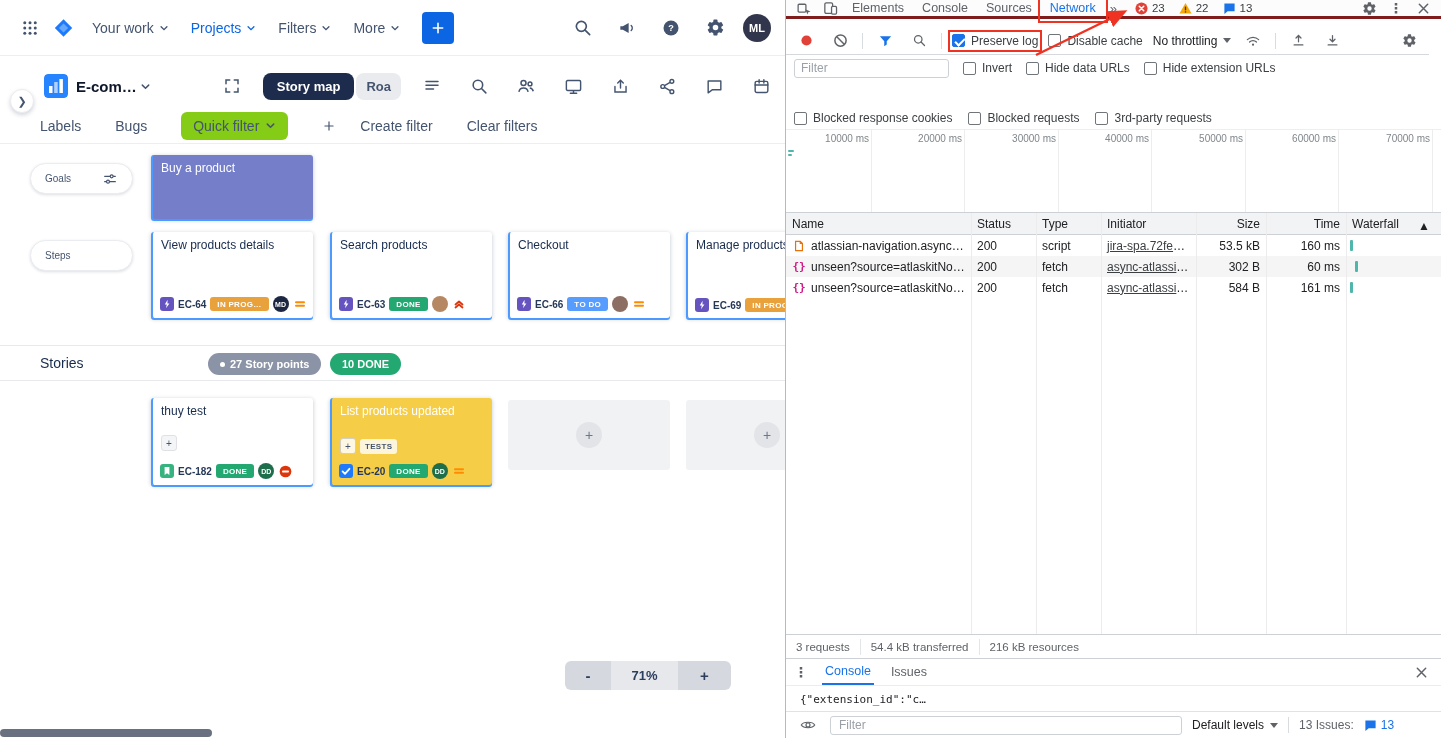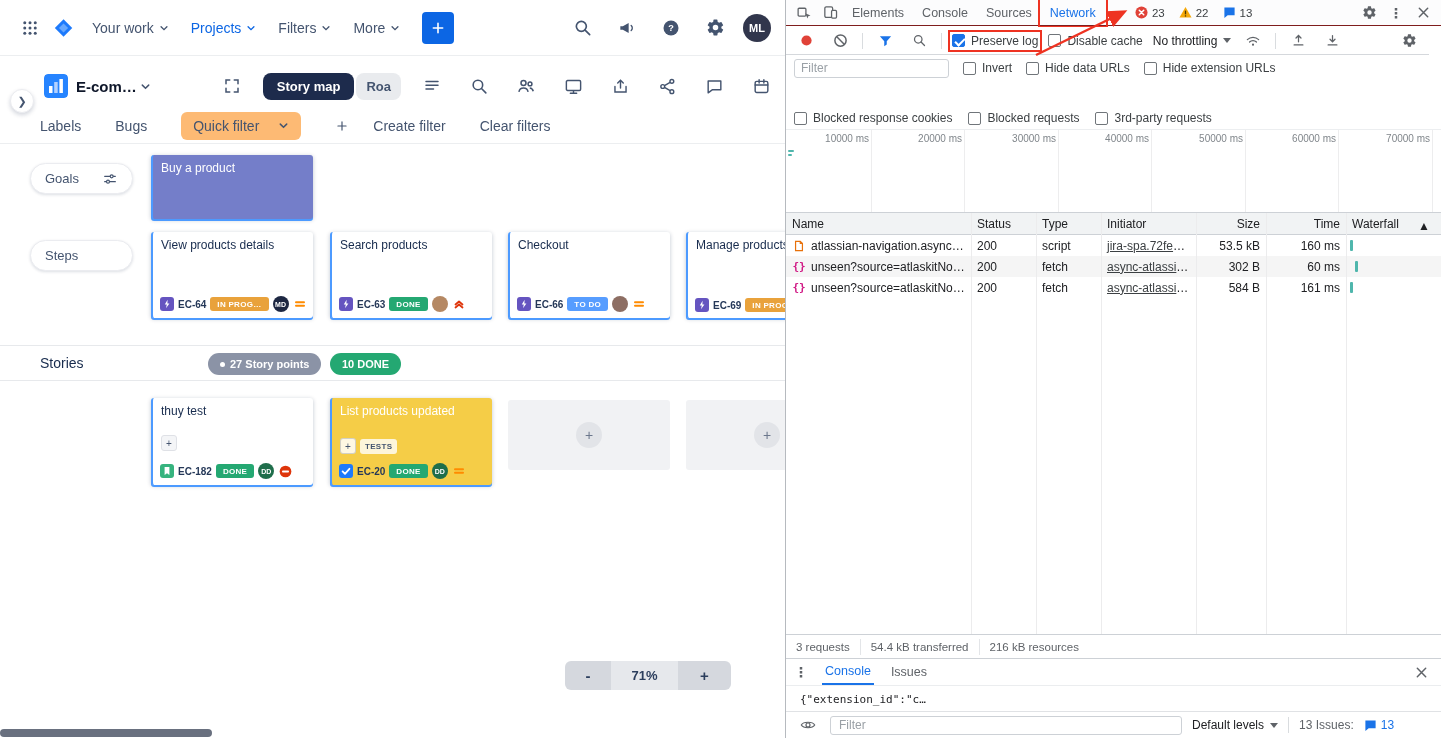--- a/index.html
+++ b/index.html
@@ -22,24 +22,24 @@
 
   .proj-row{position:absolute;top:68px;left:44px;width:733px;height:36px;display:flex;align-items:center;}
   .proj-icon{width:24px;height:24px;border-radius:4px;flex:none;}
   .proj-name{font-size:15px;font-weight:700;color:#0f172a;margin:0 3px 0 8px;white-space:nowrap;}
   .toolbar-right{margin-left:auto;display:flex;align-items:center;gap:15px;color:#44546f;}
   .seg{display:flex;gap:2px;align-items:center;}
   .story-map-btn{background:#1d2b4c;color:#fff;font-size:13px;font-weight:600;padding:6px 14px;border-radius:8px;white-space:nowrap;}
   .roadmap-btn{background:#e9ebee;color:#44546f;font-size:13px;font-weight:600;padding:6px 10px;border-radius:8px;}
 
   .filter-row{position:absolute;top:108px;left:0;width:785px;height:36px;display:flex;align-items:center;gap:34px;padding-left:40px;font-size:14px;color:#44546f;border-bottom:1px solid #eceef0;background:#fff;}
-  .qf-pill{display:flex;align-items:center;gap:19px;background:#fdba74;border-radius:6px;padding:6px 12px;font-weight:500;}
+  .qf-pill{display:flex;align-items:center;gap:6px;background:#84cc16;border-radius:6px;padding:6px 12px;font-weight:500;}
   .link-like{display:flex;align-items:center;gap:24px;}
 
-  .side-pill{position:absolute;left:30px;width:103px;height:31px;background:#fff;border:1px solid #ebecf0;border-radius:16px;box-shadow:0 1px 3px rgba(9,30,66,.14);display:flex;align-items:center;justify-content:space-between;padding:0 14px;font-size:13px;font-weight:500;color:#44546f;}
+  .side-pill{position:absolute;left:30px;width:103px;height:31px;background:#fff;border:1px solid #ebecf0;border-radius:16px;box-shadow:0 1px 3px rgba(9,30,66,.14);display:flex;align-items:center;justify-content:space-between;padding:0 14px;font-size:10px;font-weight:500;color:#44546f;}
 
   .goal-card{position:absolute;left:151px;top:155px;width:162px;height:64px;background:#747ec9;border-radius:3px;border-left:2px solid #4c9aff;box-shadow:0 2px 0 0 #4c9aff,0 1px 4px rgba(9,30,66,.25);padding:6px 8px;color:#fff;font-size:12px;font-weight:500;}
 
   .card{position:absolute;width:162px;height:86px;background:#fff;border-radius:3px;border-left:2px solid #4c9aff;box-shadow:0 2px 0 0 #4c9aff,0 1px 4px rgba(9,30,66,.25);padding:6px 8px;}
   .card.story{height:87px;}
   .card.yellow{background:#f5cd47;}
   .card.yellow .card-title{color:#fff;}
   .card-title{font-size:12px;color:#172b4d;line-height:1.25;}
   .card-footer{position:absolute;left:7px;right:4px;bottom:6px;display:flex;align-items:center;gap:4px;}
   .type-icon{width:14px;height:14px;flex:none;}
@@ -64,21 +64,21 @@
   .plus-circle{width:26px;height:26px;border-radius:50%;background:#e2e4e8;color:#6b778c;display:flex;align-items:center;justify-content:center;font-size:14px;}
 
   .zoom{position:absolute;left:565px;top:661px;height:29px;display:flex;border-radius:6px;overflow:hidden;color:#2c3e5d;}
   .zoom-btn{width:46px;background:#d5d8de;display:flex;align-items:center;justify-content:center;font-size:15px;font-weight:700;}
   .zoom-btn.plus{width:53px;}
   .zoom-level{width:67px;background:#e6e8ec;display:flex;align-items:center;justify-content:center;font-size:13px;font-weight:700;}
   .hscroll{position:absolute;left:0;bottom:1px;width:212px;height:8px;background:#69707f;border-radius:4px;}
 
   
   .devtools{position:absolute;top:0;left:785px;width:656px;height:738px;background:#fff;border-left:1px solid #b6babf;font-size:12px;color:#202124;}
-  .dt-tabbar{position:absolute;top:0;left:0;right:0;height:26px;display:flex;align-items:center;padding:0 6px;gap:2px;border-bottom:1px solid #7f1d1d;background:#fcfcfd;}
+  .dt-tabbar{position:absolute;top:0;left:0;right:0;height:19px;display:flex;align-items:center;padding:0 6px;gap:2px;border-bottom:3px solid #7f1d1d;background:#fcfcfd;}
   .dt-tool-icon{width:24px;height:22px;display:flex;align-items:center;justify-content:center;color:#5f6368;flex:none;}
   .dt-tab{padding:4px 8px;color:#5f6368;font-size:12.5px;white-space:nowrap;}
   .dt-tab.active{color:#1a73e8;}
   .more-tabs{color:#5f6368;font-size:13px;padding:0 4px;}
   .badge{display:flex;align-items:center;gap:4px;color:#3c4043;font-size:11.5px;margin-left:12px;}
   .tab-right{margin-left:auto;display:flex;align-items:center;gap:8px;}
 
   .dt-toolbar{position:absolute;top:27px;left:0;right:12px;height:28px;display:flex;align-items:center;padding:0 8px;gap:10px;border-bottom:1px solid #d5d8dc;background:#fff;}
   .vdiv{width:1px;height:16px;background:#d9dcdf;flex:none;}
   .cb-row{display:flex;align-items:center;gap:6px;font-size:12px;color:#3c4043;white-space:nowrap;}

